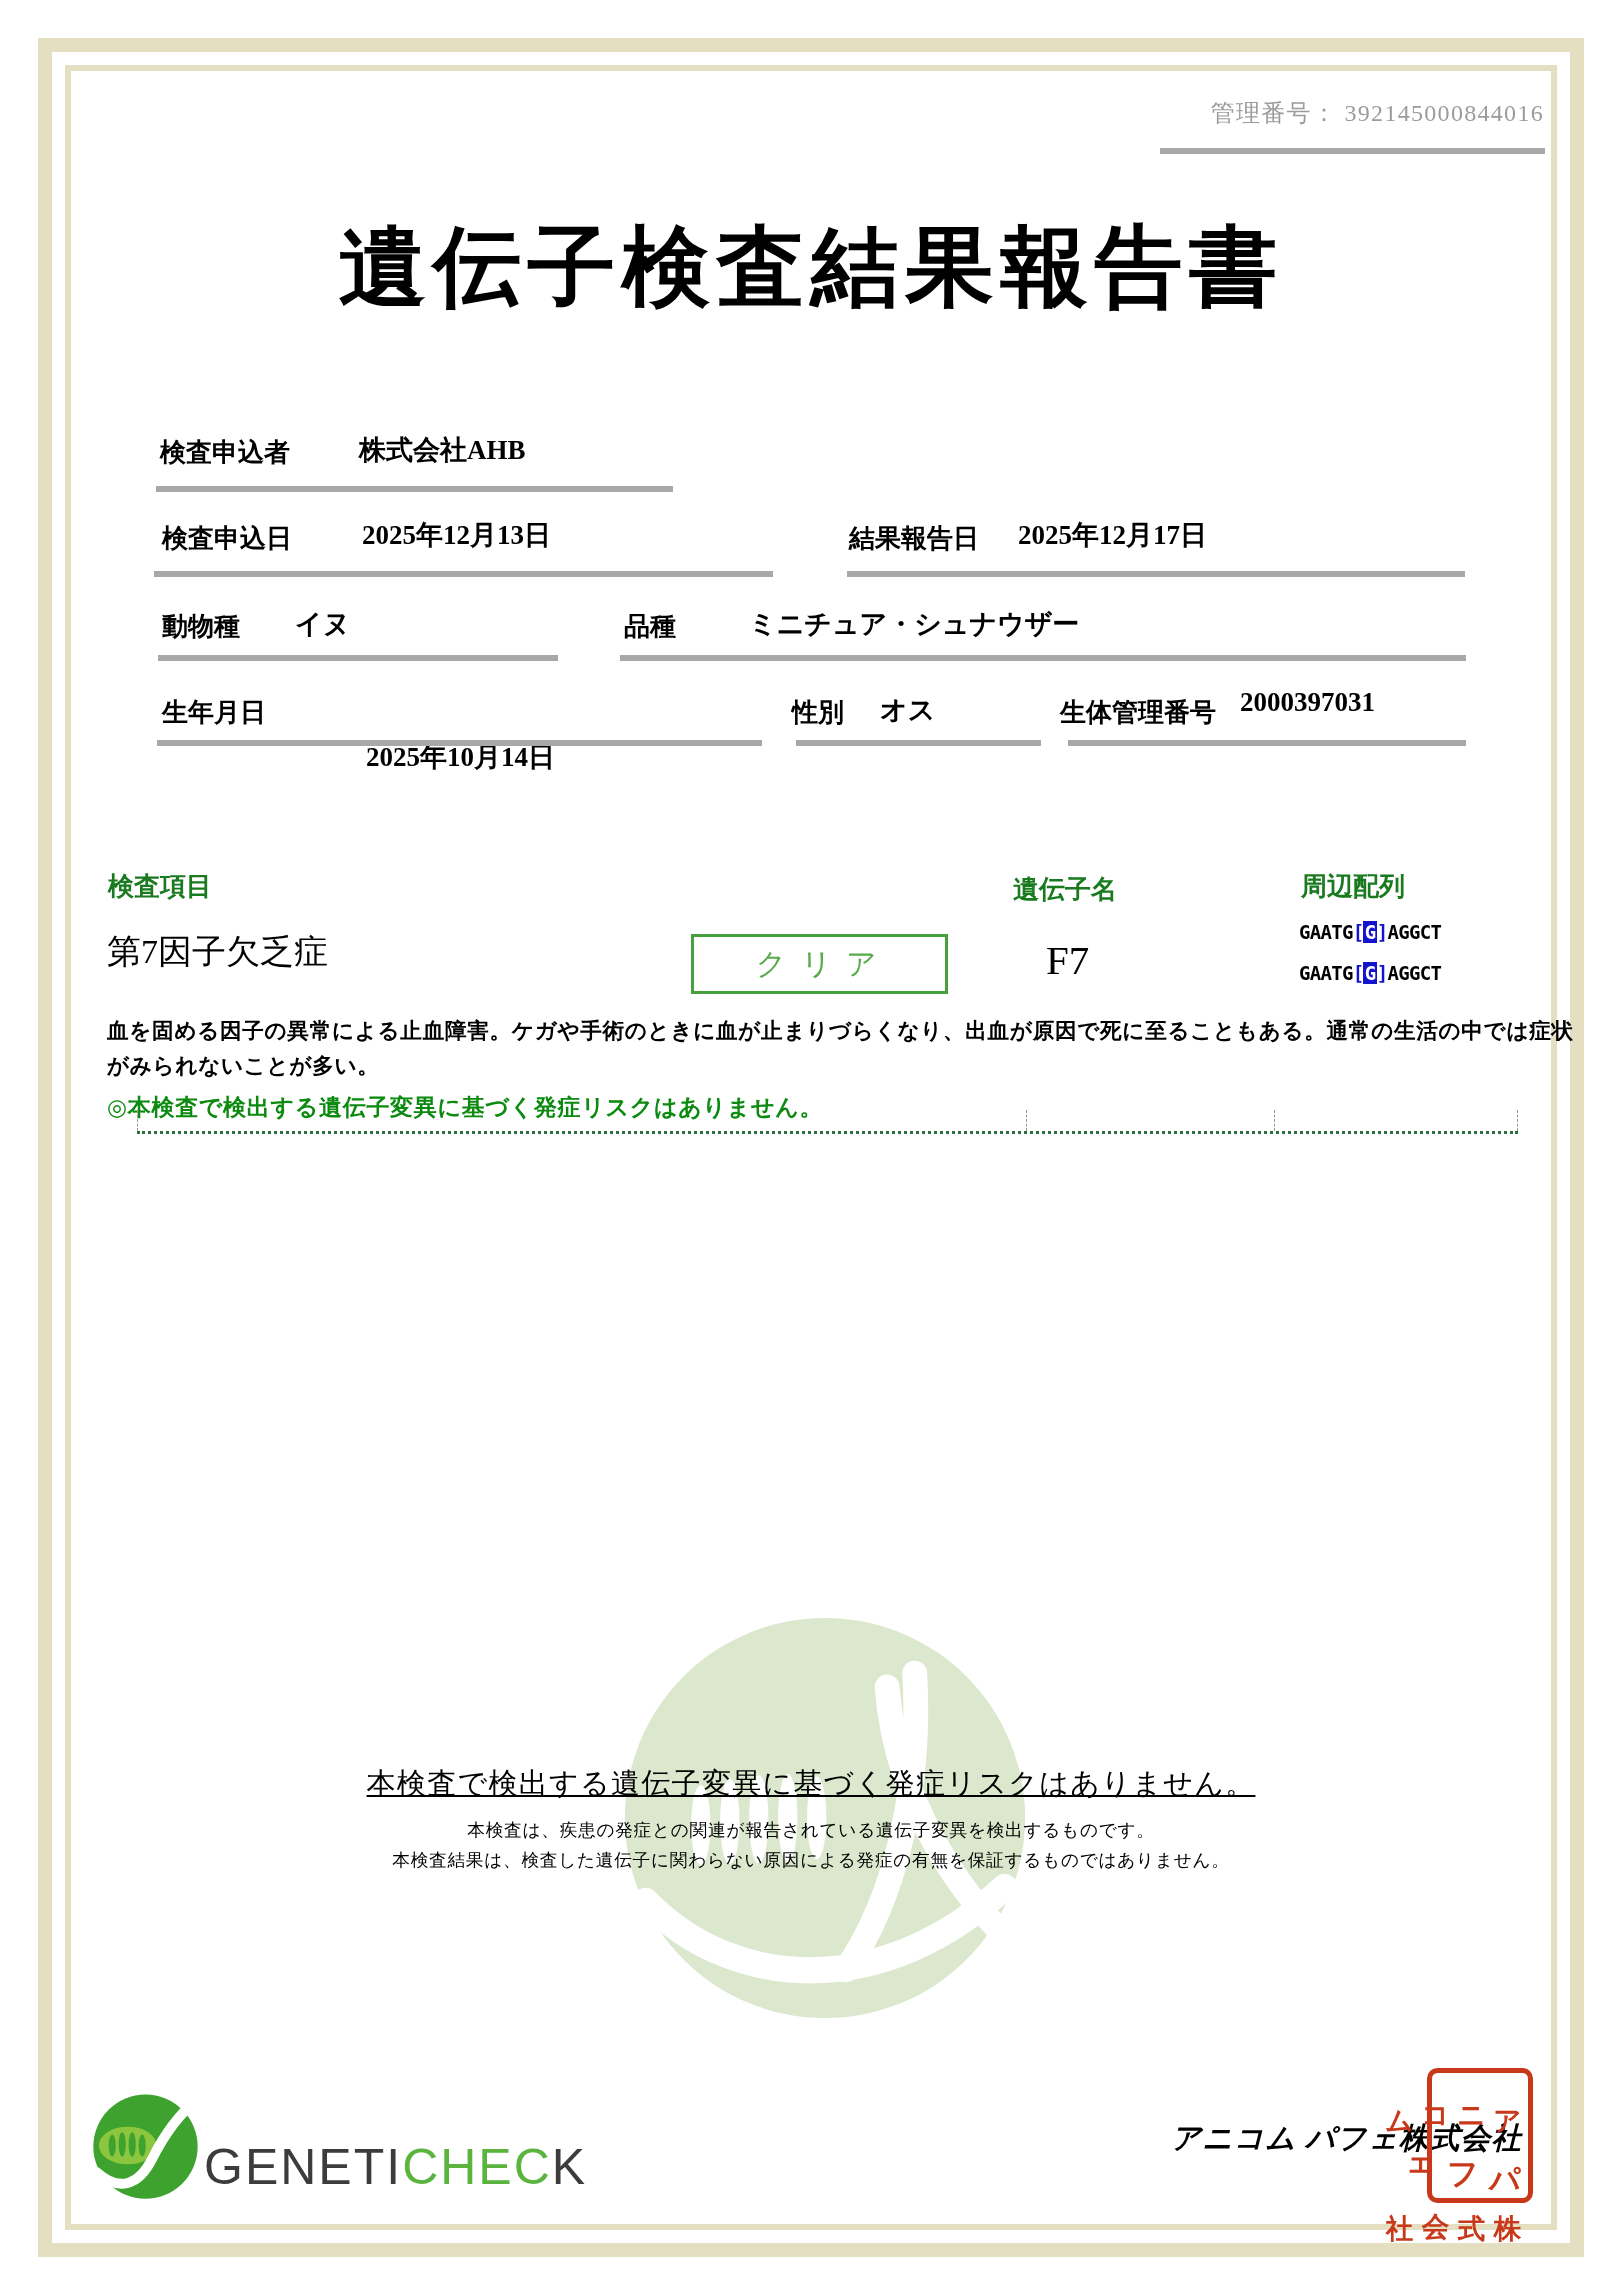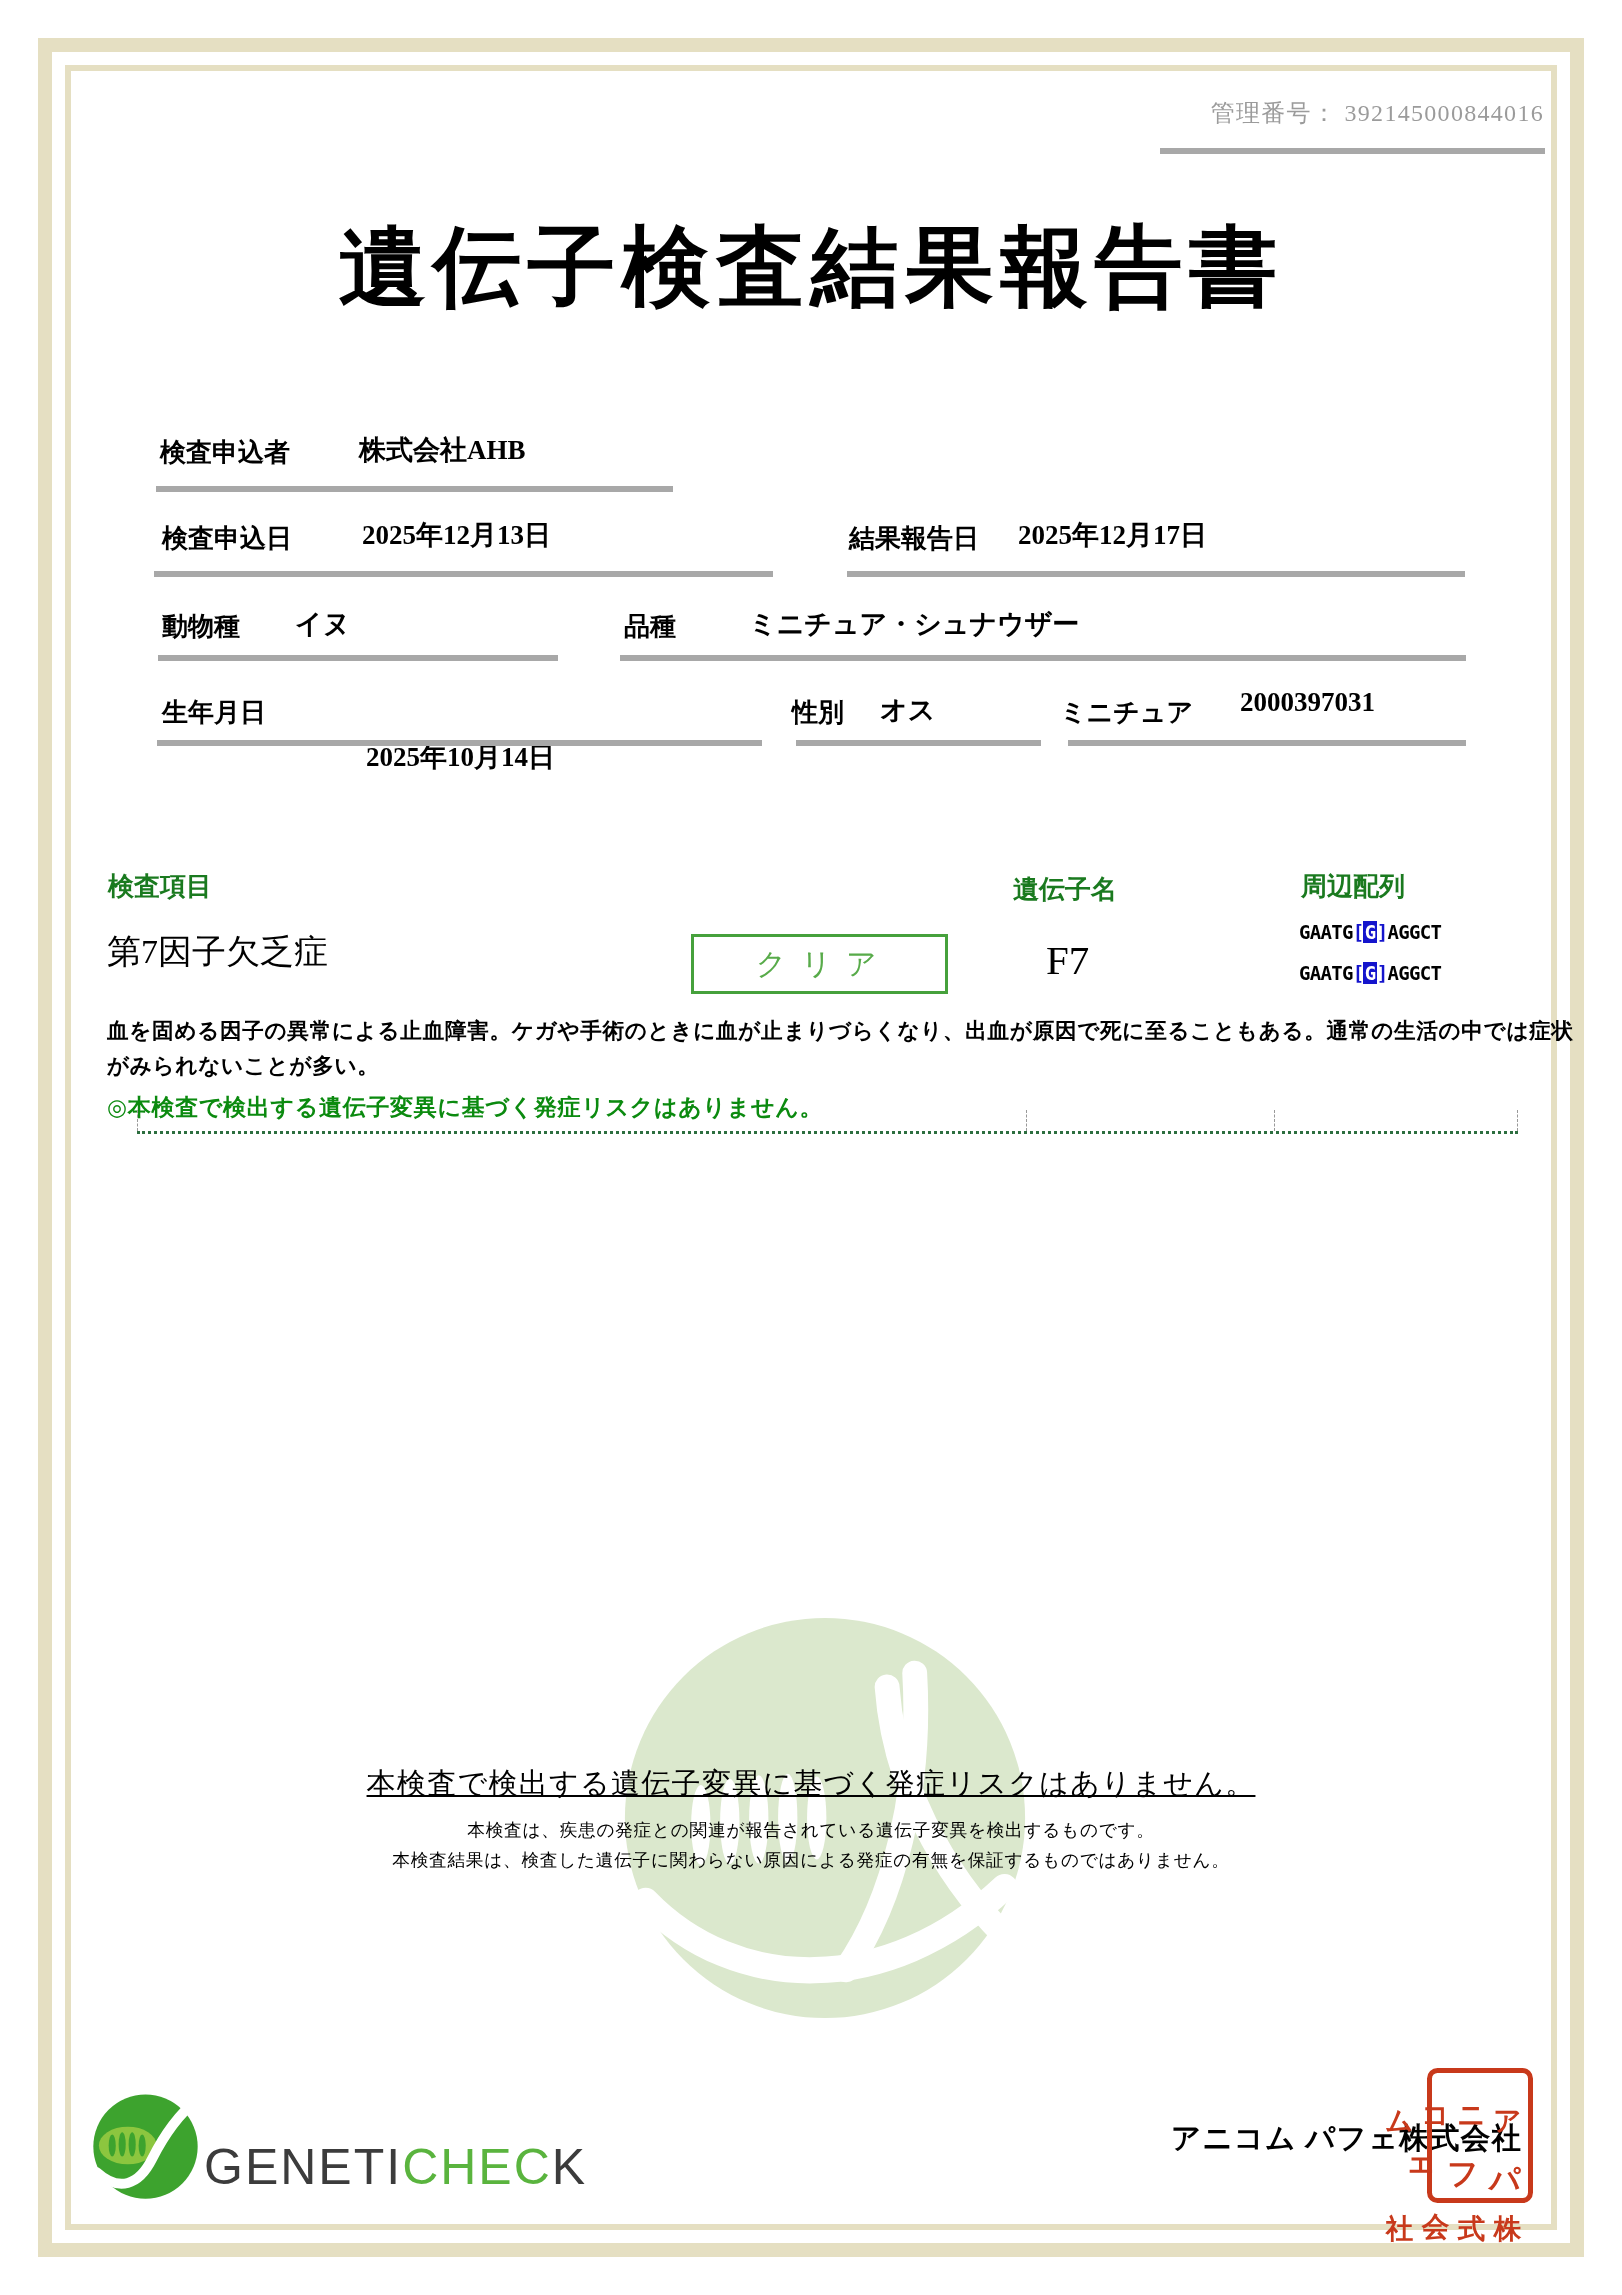--- a/index.html
+++ b/index.html
@@ -29,21 +29,21 @@
   .risk{color:#0b8a0f;font-weight:bold;font-size:23px;letter-spacing:0.7px;margin-top:11px;}
   .vdash{position:absolute;border-left:1.3px dashed #999;height:21px;width:0;}
   .hdots{position:absolute;border-bottom:3.3px dotted #2c6e3f;height:0;}
   .center-text{left:0;width:100%;text-align:center;font-family:"Liberation Sans","DejaVu Sans",sans-serif;}
   .sum1{font-size:29px;letter-spacing:1.3px;}
   .sum2{font-size:29px;letter-spacing:1.3px;}
   .disc{font-size:17.7px;letter-spacing:0.7px;}
   .logo-text{font-family:"Liberation Sans","DejaVu Sans",sans-serif;font-size:50px;letter-spacing:2px;}
   .logo-dark{color:#3c3c3c;}
   .logo-green{color:#5ab43e;}
-  .company{font-weight:bold;font-size:29.4px;letter-spacing:1.3px;}
+  .company{font-weight:bold;font-size:29.4px;letter-spacing:1.3px;font-style:italic;}
   .seal{
     position:absolute;border:5.2px solid #c8391b;border-radius:10.5px;box-sizing:border-box;
     writing-mode:vertical-rl;color:#c8391b;font-weight:bold;
     display:flex;justify-content:space-around;align-items:stretch;padding:5.2px 2.6px;
   }
   .seal span{display:block;text-align:center;}
   .seal-c4{font-size:27.5px;letter-spacing:1.3px;}
   .seal-c3{font-size:31px;letter-spacing:5.2px;}
 </style>
 </head>
@@ -93,21 +93,21 @@
   <div class="abs flabel" style="left:624px;top:609px;">品種</div>
   <div class="abs fvalue" style="left:749px;top:606px;">ミニチュア・シュナウザー</div>
   <div class="bar" style="left:620px;top:655px;width:846px;"></div>
 
   <div class="abs flabel" style="left:162px;top:695px;">生年月日</div>
   <div class="abs fvalue" style="left:366px;top:691px;margin-top:48px;">2025年10月14日</div>
   <div class="bar" style="left:157px;top:740px;width:605px;"></div>
   <div class="abs flabel" style="left:792px;top:695px;">性別</div>
   <div class="abs fvalue" style="left:880px;top:692px;">オス</div>
   <div class="bar" style="left:796px;top:740px;width:245px;"></div>
-  <div class="abs flabel" style="left:1060px;top:695px;">ミニチュア</div>
+  <div class="abs flabel" style="left:1060px;top:695px;">生体管理番号</div>
   <div class="abs fvalue" style="left:1240px;top:687px;">2000397031</div>
   <div class="bar" style="left:1068px;top:740px;width:398px;"></div>
 
   <div class="abs green-head" style="left:108px;top:869px;">検査項目</div>
   <div class="abs green-head" style="left:1013px;top:872px;">遺伝子名</div>
   <div class="abs green-head" style="left:1301px;top:869px;">周辺配列</div>
 
   <div class="abs item-name" style="left:107px;top:929px;">第7因子欠乏症</div>
   <div class="result-box" style="left:691px;top:934px;width:257px;height:60px;padding-left:8px;">クリア</div>
   <div class="abs gene-name" style="left:1046px;top:936px;">F7</div>

